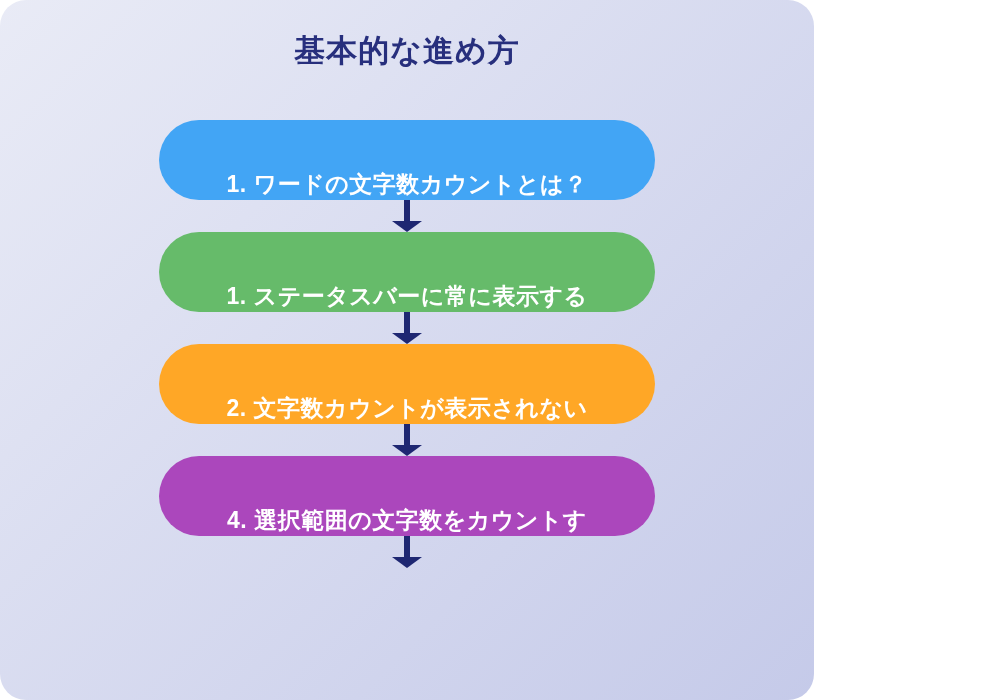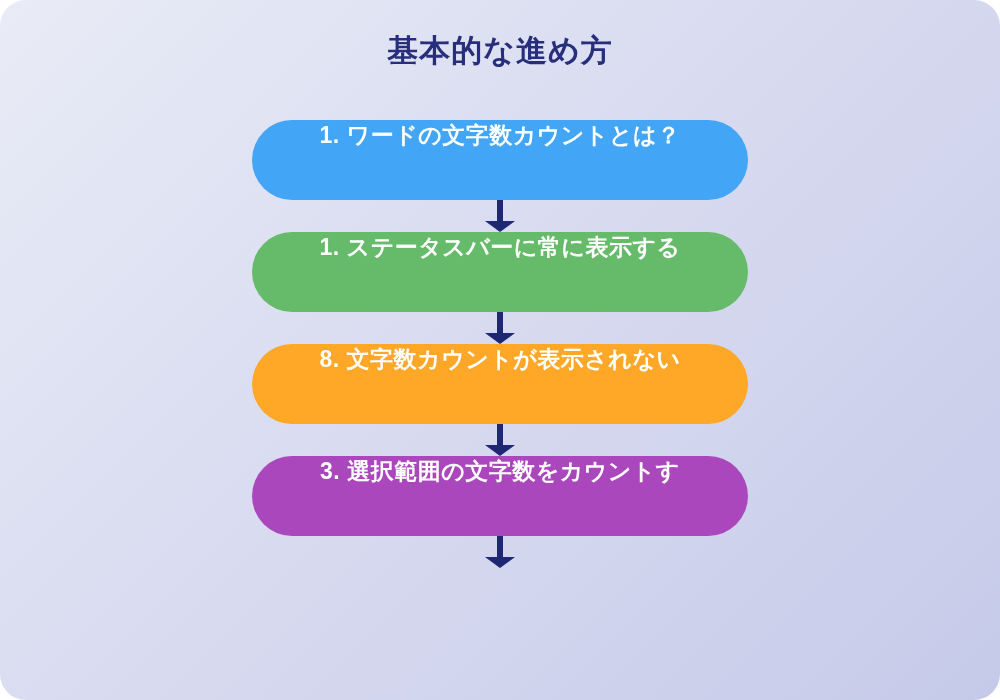--- a/index.html
+++ b/index.html
@@ -5,21 +5,21 @@
   html, body {
     margin: 0;
     padding: 0;
     background: #ffffff;
     width: 1000px;
     height: 700px;
     font-family: "Liberation Sans", "DejaVu Sans", sans-serif;
   }
   .canvas {
     position: relative;
-    width: 1000px;
+    width: 814px;
     height: 700px;
     border-radius: 26px;
     background: linear-gradient(135deg, var(--bg-start) 0%, var(--bg-end) 100%);
     overflow: hidden;
     box-sizing: border-box;
   }
   .title {
     padding-top: 33px;
     text-align: center;
     font-size: 31px;
@@ -33,21 +33,21 @@
     margin: 52px auto 0 auto;
     display: flex;
     flex-direction: column;
     align-items: center;
   }
   .pill {
     width: 496px;
     height: 80px;
     border-radius: 40px;
     display: flex;
-    align-items: flex-start;
+    align-items: flex-end;
     justify-content: center;
     box-sizing: border-box;
   }
   .pill-label {
     color: #ffffff;
     font-size: 23px;
     font-weight: bold;
     letter-spacing: 0.5px;
     white-space: nowrap;
   }
@@ -91,30 +91,30 @@
     <div class="pill" style="background: rgb(102, 187, 106);">
       <span class="pill-label">1. ステータスバーに常に表示する</span>
     </div>
 
     <div class="arrow">
       <div class="arrow-stem"></div>
       <div class="arrow-head"></div>
     </div>
 
     <div class="pill" style="background: rgb(255, 167, 38);">
-      <span class="pill-label">8. 文字数カウントが表示されない</span>
+      <span class="pill-label">2. 文字数カウントが表示されない</span>
     </div>
 
     <div class="arrow">
       <div class="arrow-stem"></div>
       <div class="arrow-head"></div>
     </div>
 
     <div class="pill" style="background: rgb(171, 71, 188);">
-      <span class="pill-label">3. 選択範囲の文字数をカウントす</span>
+      <span class="pill-label">4. 選択範囲の文字数をカウントす</span>
     </div>
 
     <div class="arrow">
       <div class="arrow-stem"></div>
       <div class="arrow-head"></div>
     </div>
 
 
   </div>
 </div>

